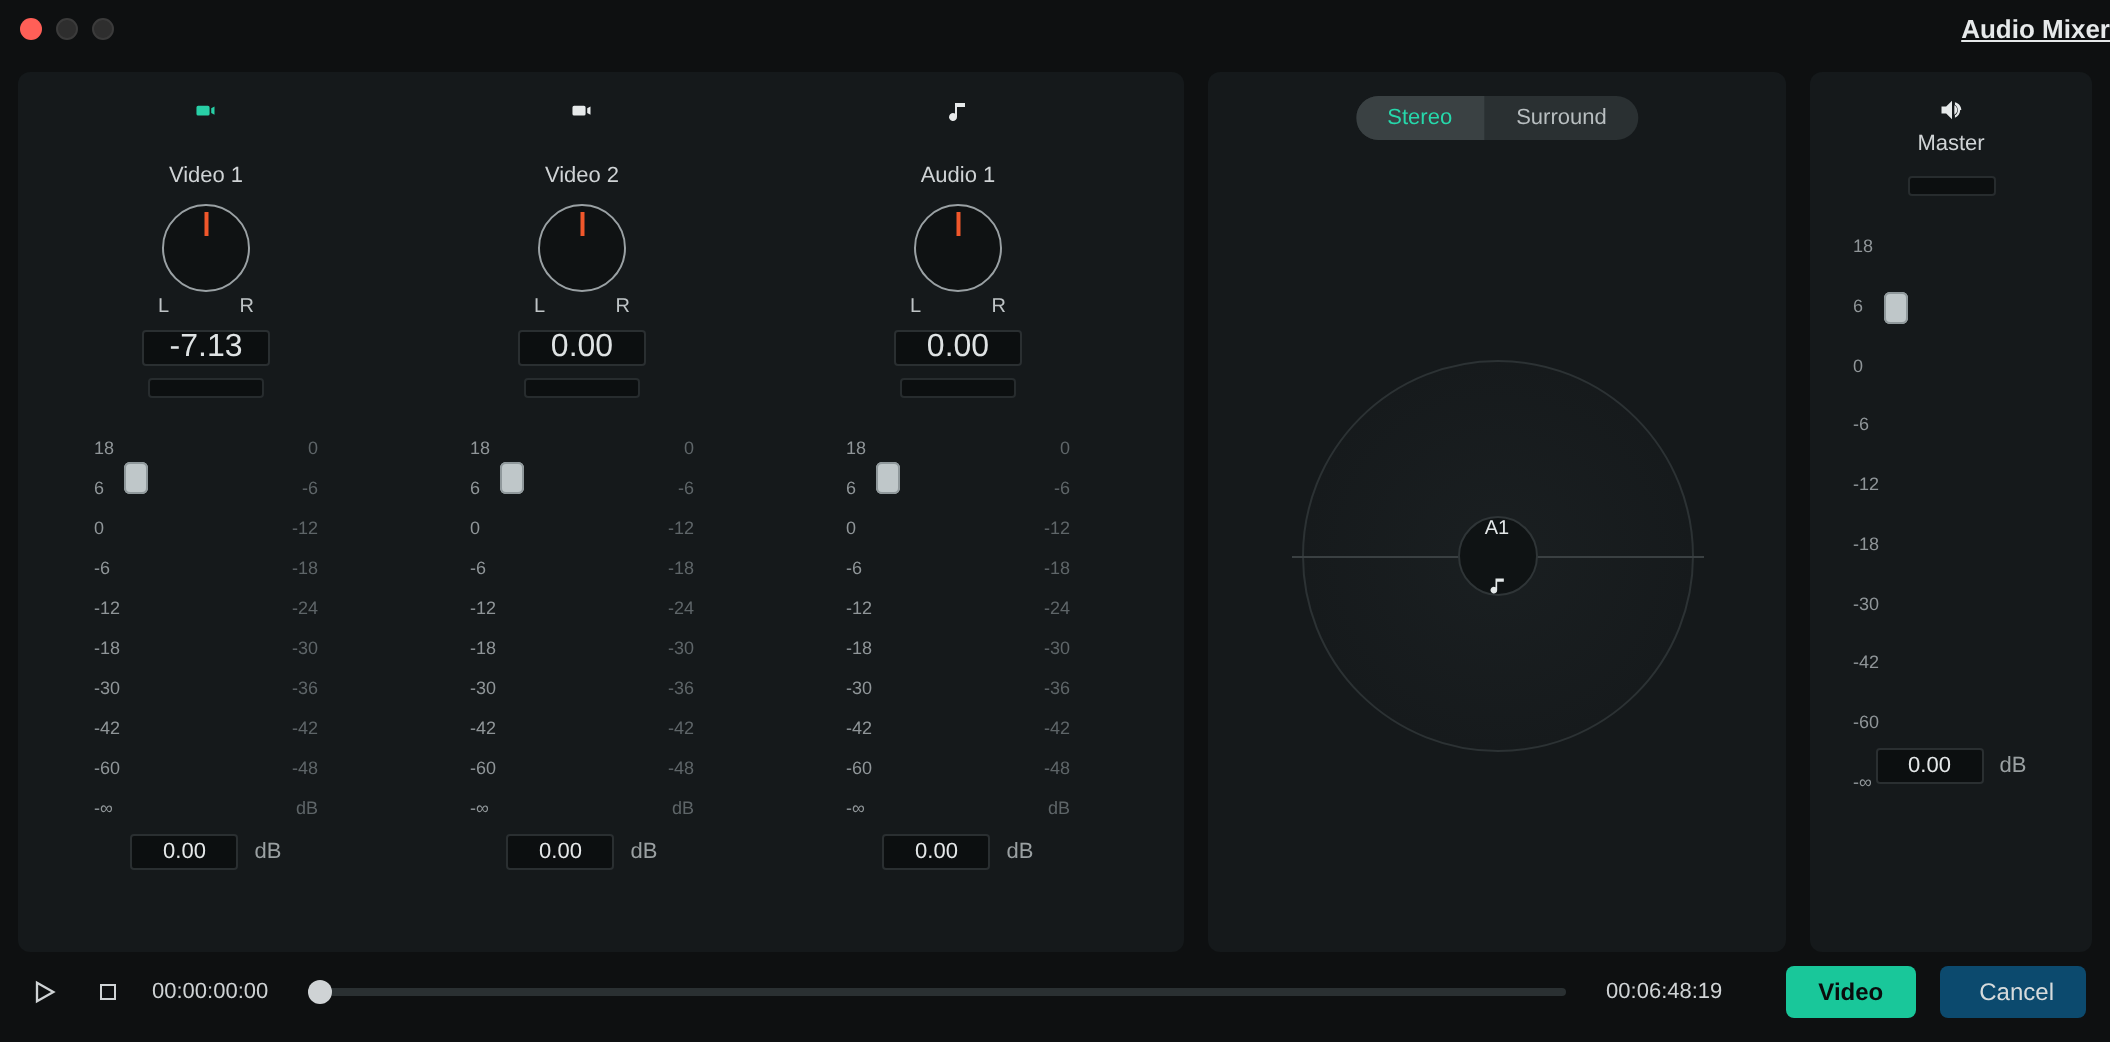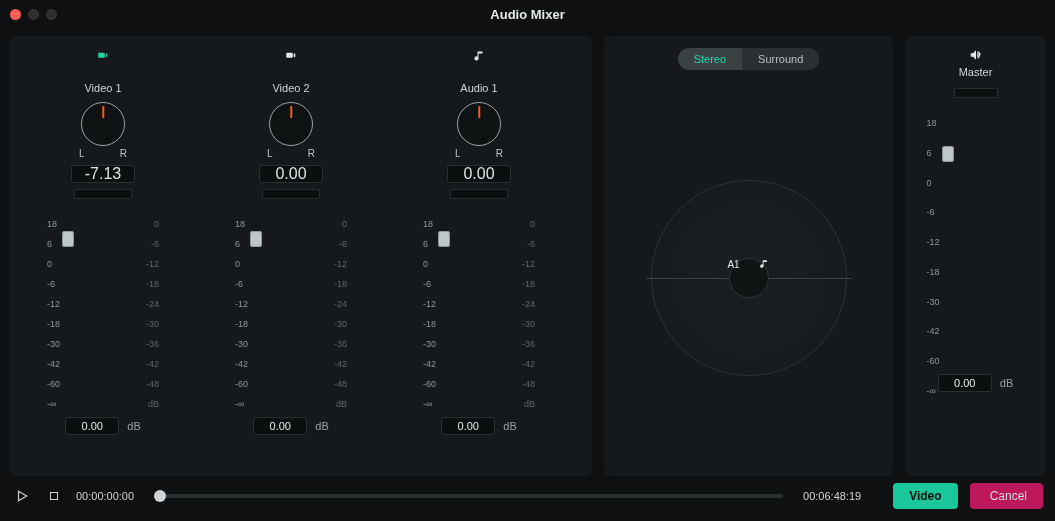--- a/index.html
+++ b/index.html
@@ -18,23 +18,24 @@
     padding: 0 10px;
     position: relative;
   }
   .traffic { display:flex; gap:7px; align-items:center; }
   .tl { width:11px; height:11px; border-radius:50%; }
   .tl.red { background:#2e2e2e; border:1px solid #3b3b3b; }
   .tl.red:first-child { background:#ff5f57; border:none;}
   .tl.yellow{ background:#2e2e2e; border:1px solid #3b3b3b;}
   .tl.green{ background:#2e2e2e; border:1px solid #3b3b3b;}
   .wintitle {
-    position:absolute; left:0; right:0; text-align:center;
+    position:absolute; left:0; right:0; text-align:right;
     font-weight:600; color:#e6e9ea; font-size:13px;
     pointer-events:none;
+    text-decoration:underline;
   }
   
   .content {
     display:flex; gap:12px;
     padding: 8px 9px 0 9px;
     height: 448px;
   }
   .panel {
     background:#15191b;
     border-radius:6px;
@@ -106,21 +107,21 @@
     background: radial-gradient(circle, #1a1f21 0%, #161a1c 72%, #14181a 100%);
   }
   .ring::before{
     content:""; position:absolute; left:-6px; right:-6px; top:50%; height:1px;
     background:#3a4042;
   }
   .node {
     position:absolute; left:50%; top:50%; transform:translate(-50%,-50%);
     width:40px; height:40px; border-radius:50%;
     background:#0f1314; border:1px solid #2f3537;
-    display:flex; flex-direction:row; align-items:flex-start; justify-content:center;
+    display:flex; flex-direction:column; align-items:center; justify-content:center;
     color:#e3e7e8; font-size:10px; gap:18px;
   }
 
   
   .mhead { text-align:center; }
   .mhead .spk { font-size:14px; color:#e6e9ea; }
   .mmeter { margin-top:10px; display:flex; justify-content:center; height:278px; }
   .mmeter .meters{ width:44px; }
   .mmeter .scale{ height:100%; }
   .mmeter .faderwrap .handle{ left:-9px; }
@@ -139,21 +140,21 @@
     position:absolute; left:0; top:50%; transform:translate(-50%,-50%);
     width:12px; height:12px; border-radius:50%;
     background:#cfd3d5;
   }
   .spacer { width:8px; }
   .btn {
     height:26px; border:none; border-radius:4px; padding:0 16px;
     font-size:12px; cursor:pointer;
   }
   .btn.apply { background:#19c79a; color:#0a0c0d; font-weight:600;}
-  .btn.cancel { background:#be185d; color:#d7dbdc;padding-left:20px; }
+  .btn.cancel { background:#0c4a6e; color:#d7dbdc;padding-left:20px; }
   svg { display:block; }
 </style>
 </head>
 <body>
 
 <div class="titlebar">
   <div class="traffic">
     <div class="tl red"></div>
     <div class="tl yellow"></div>
     <div class="tl green"></div>

